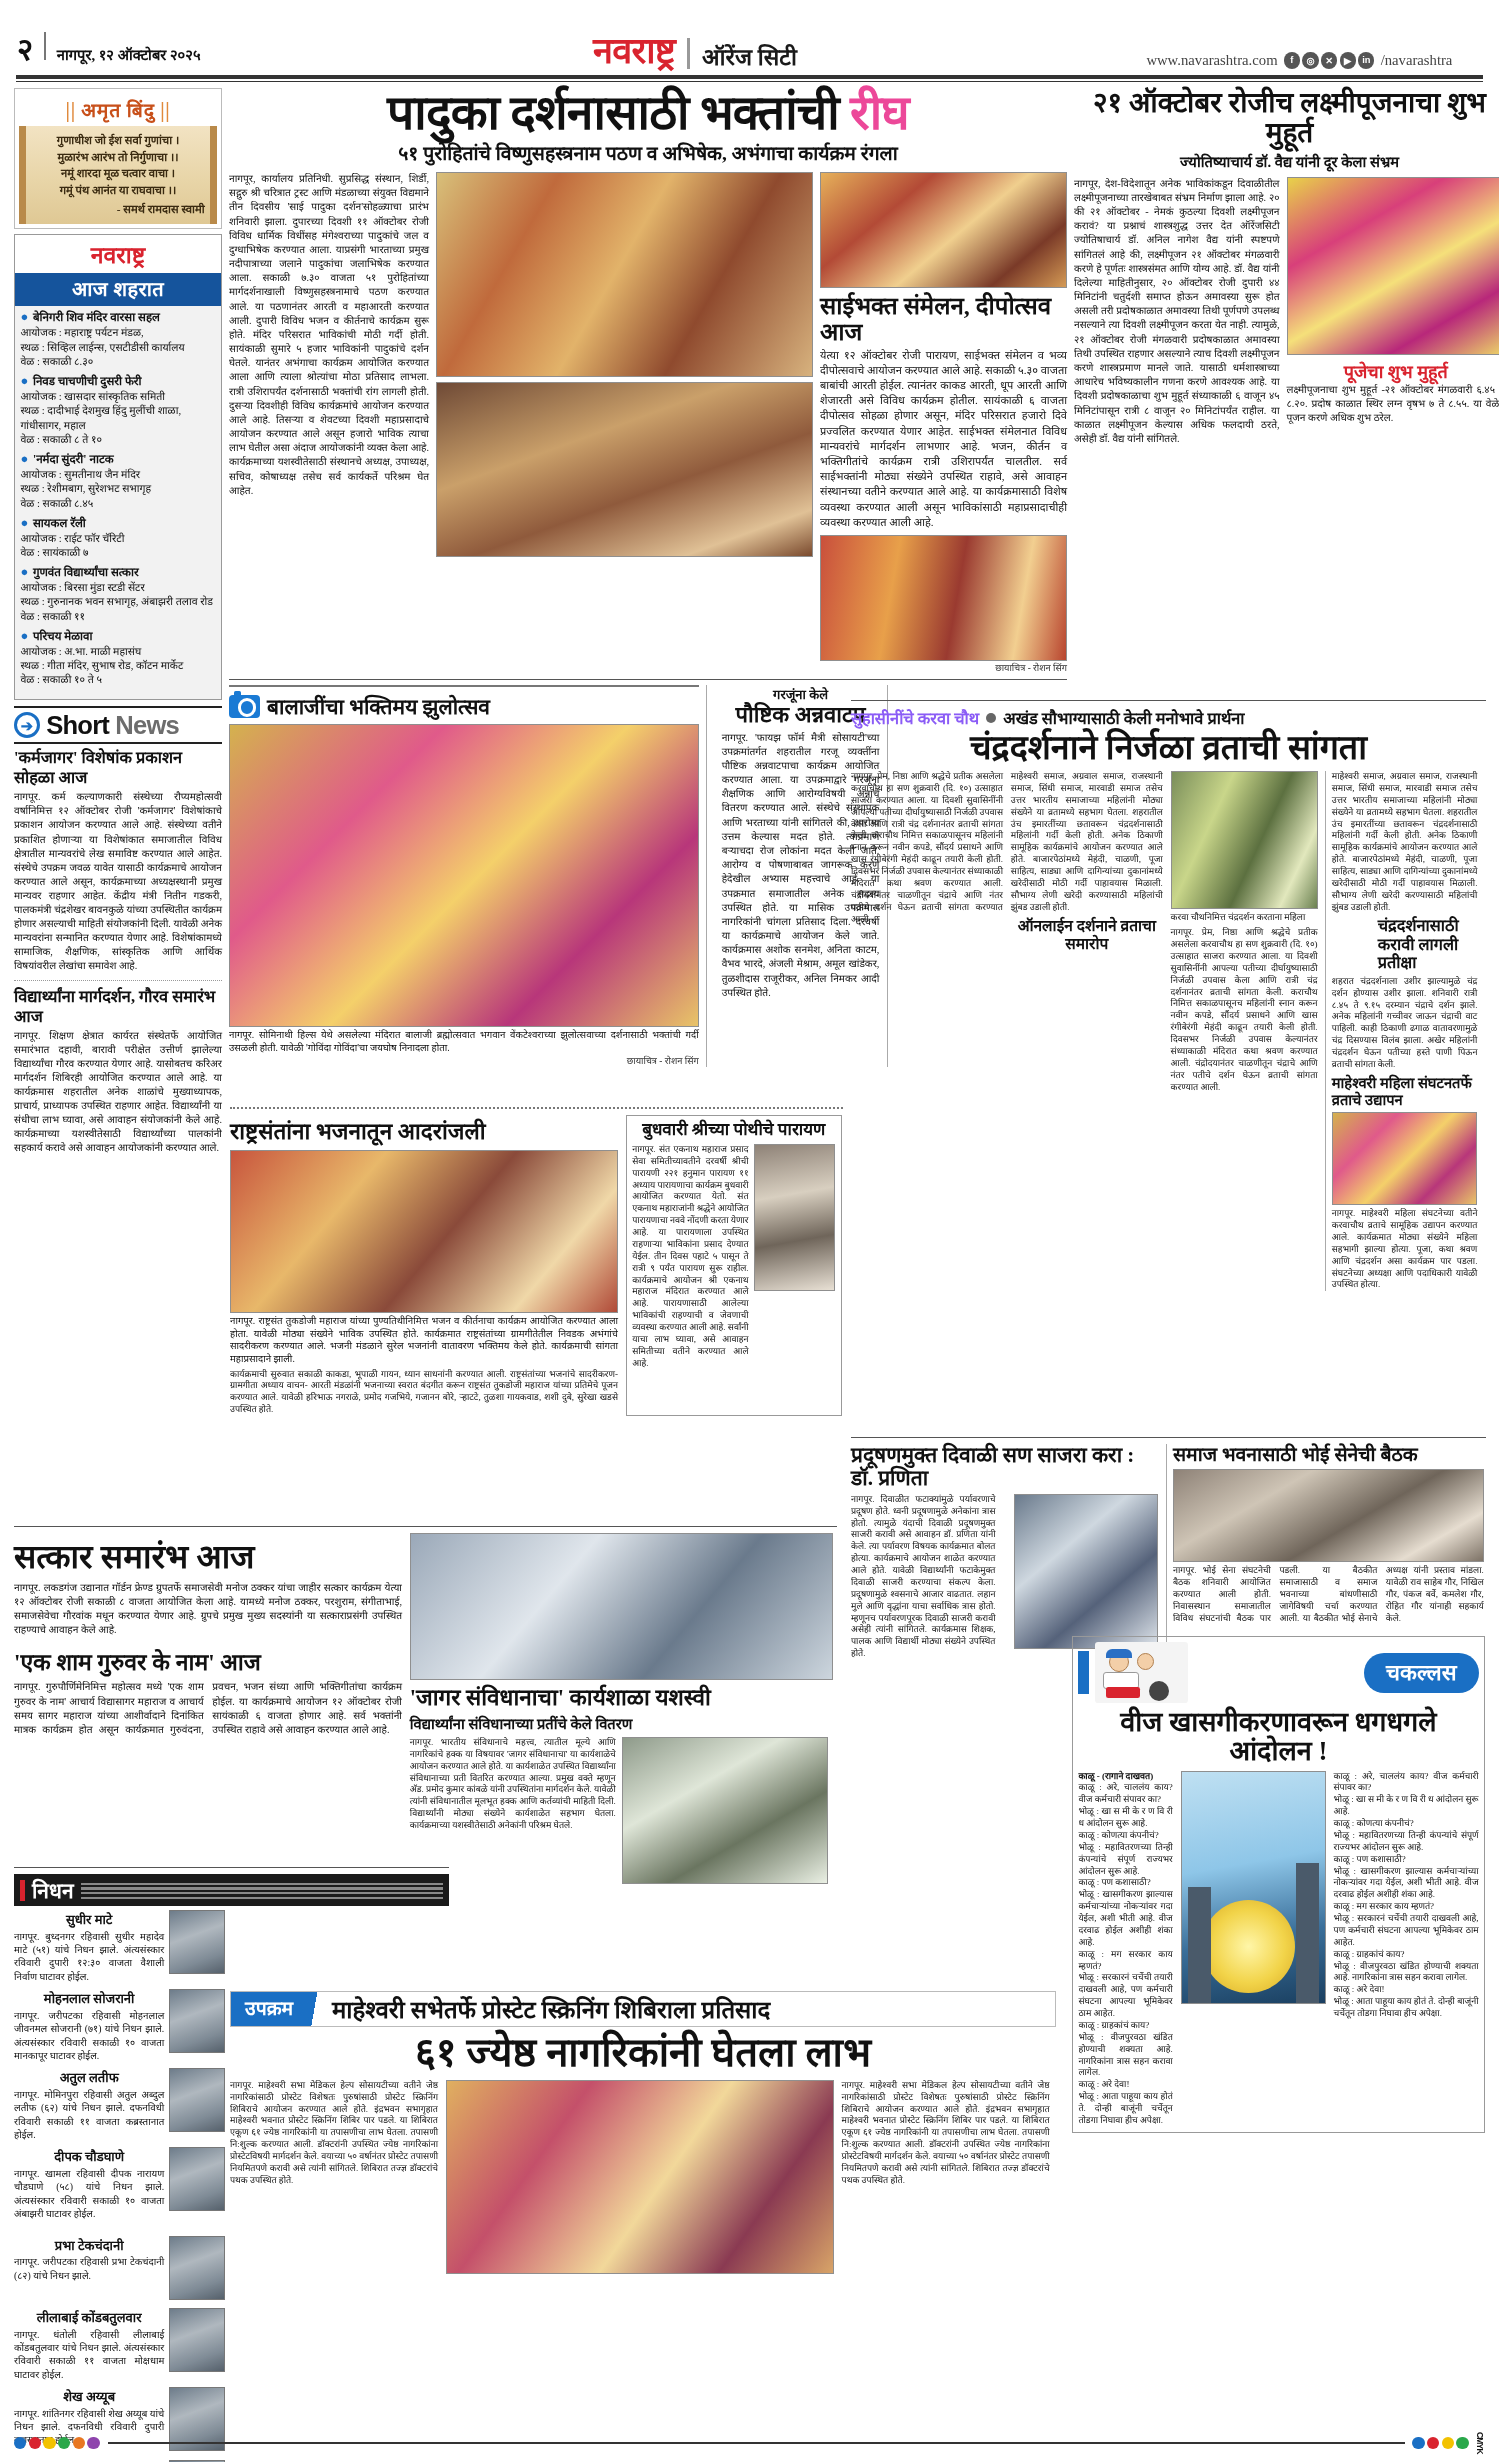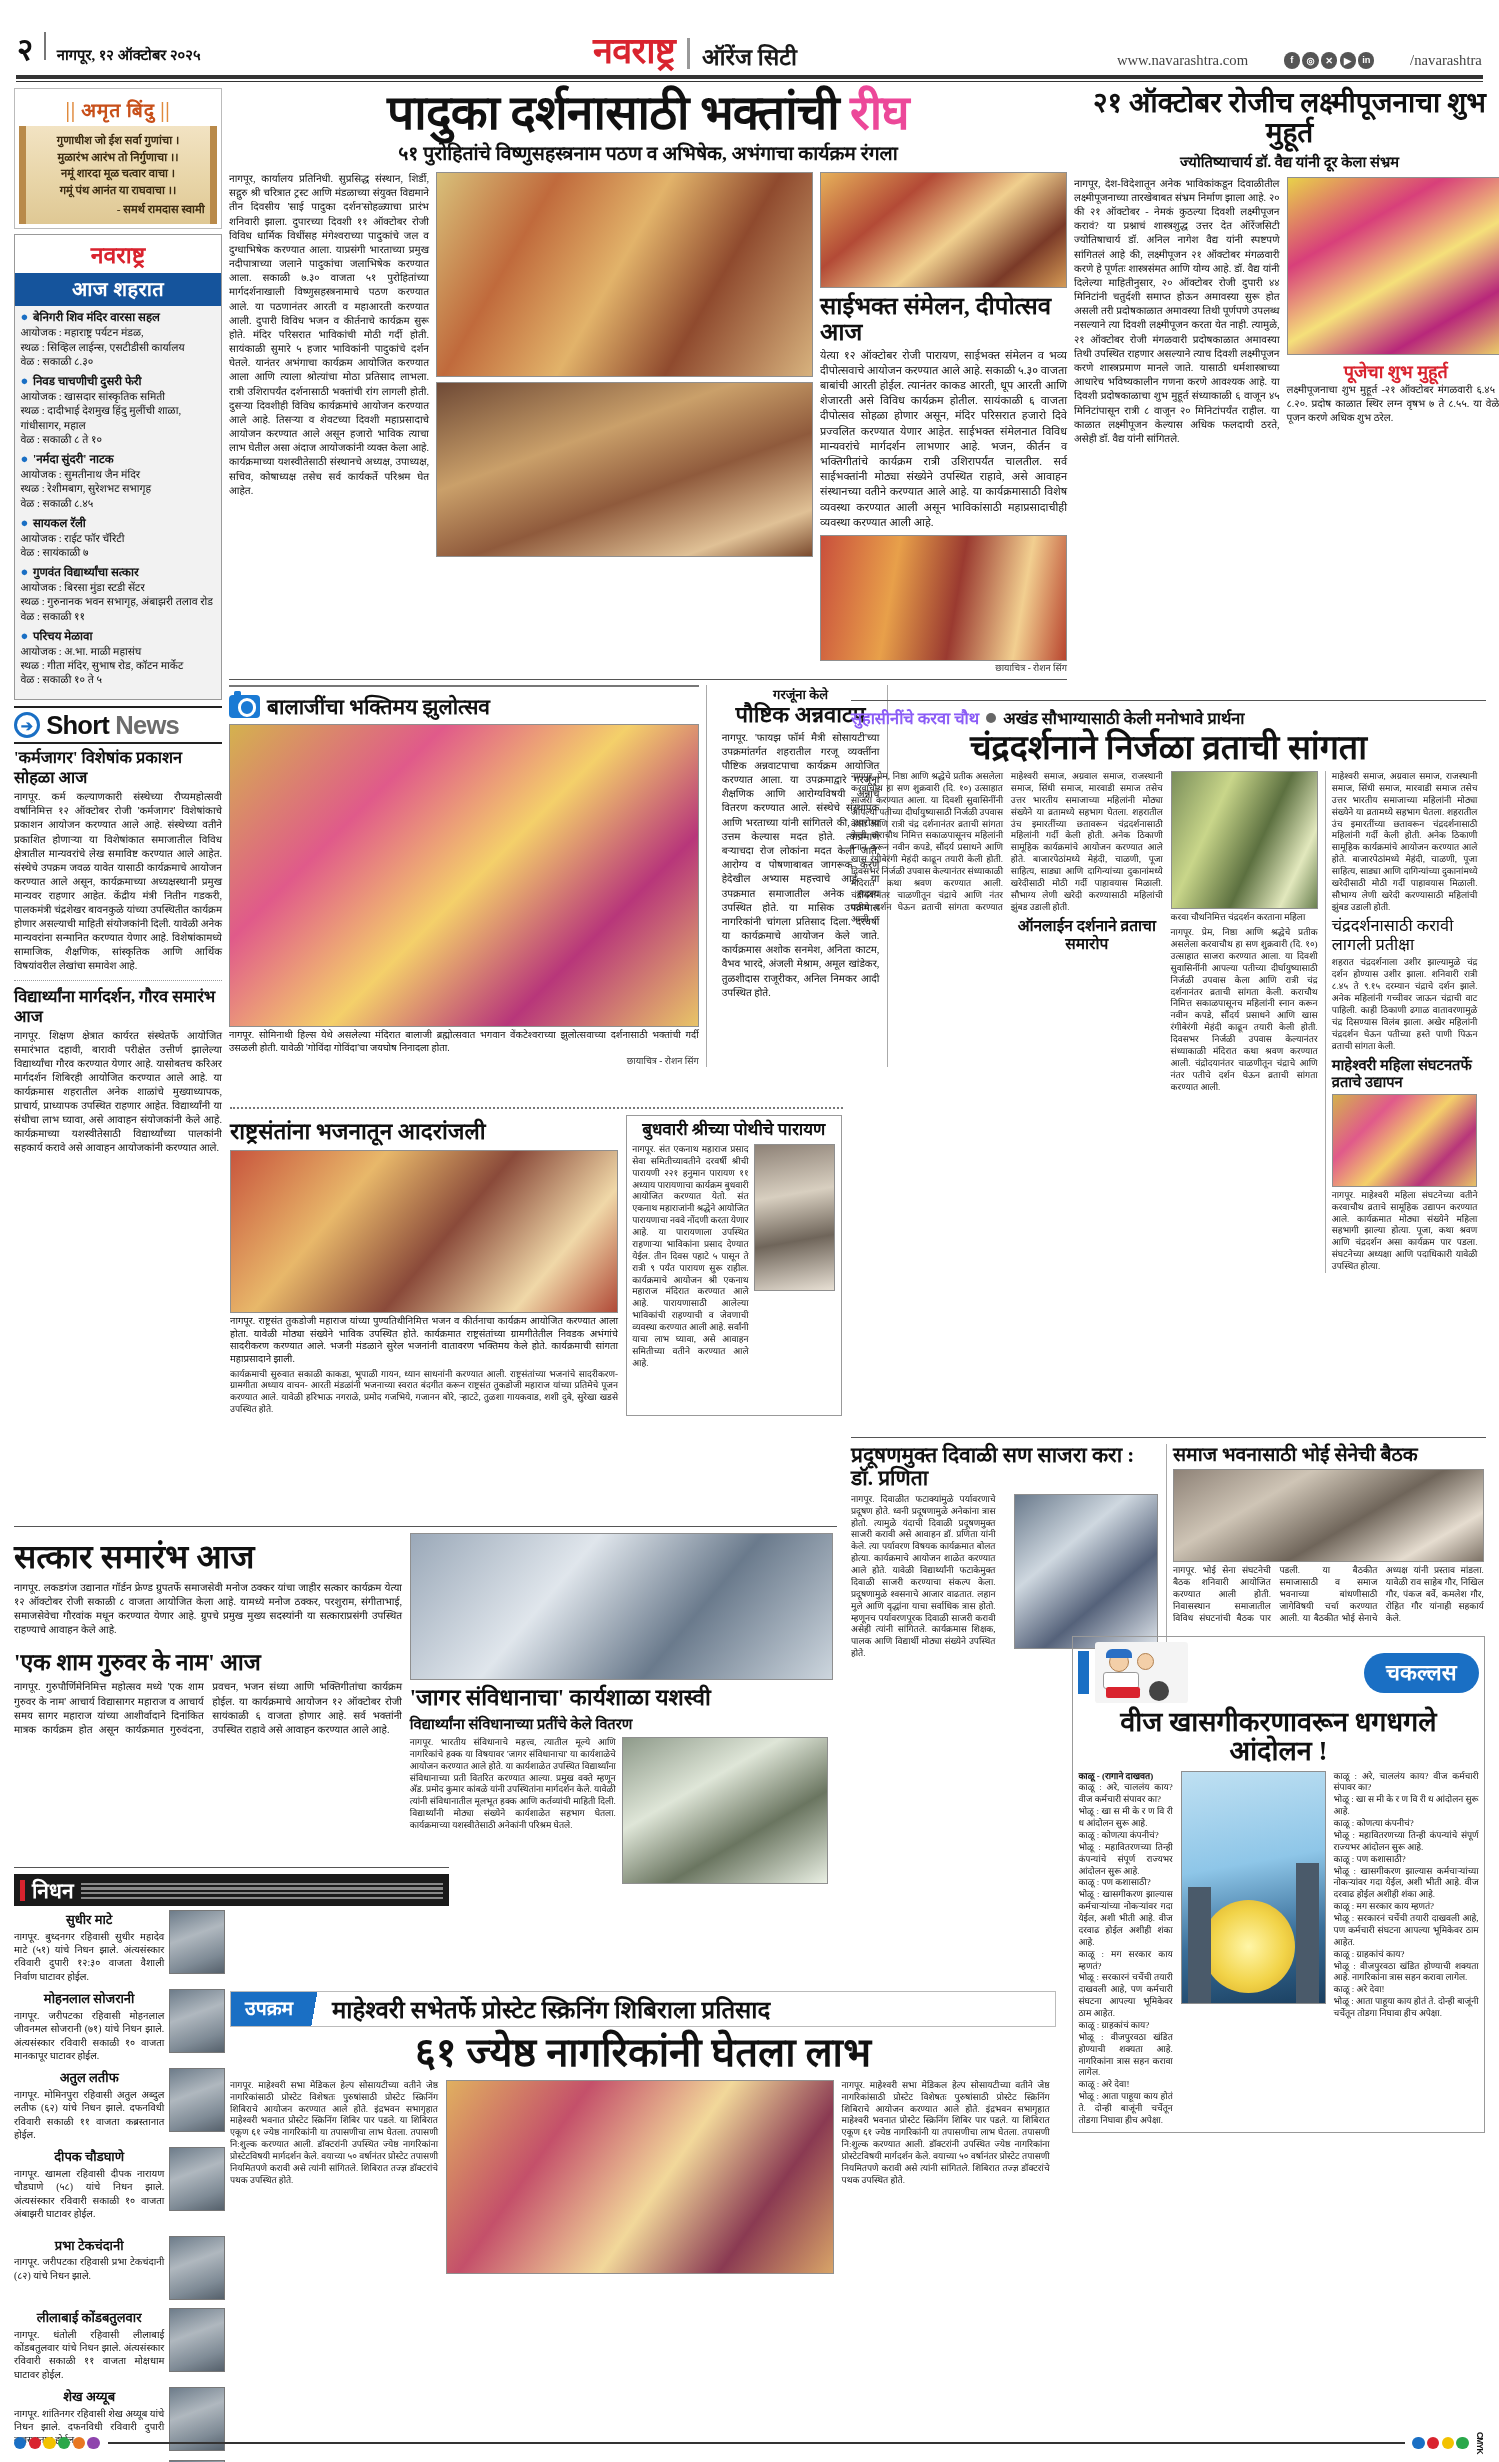--- a/index.html
+++ b/index.html
@@ -16,21 +16,21 @@
   
   .masthead { display: flex; align-items: flex-end; height: 61px; padding: 0 3.1px 3.1px 3.1px; }
   .mh-left { display: flex; align-items: baseline; gap: 11px; flex: 0 0 auto; width: 256px; }
   .page-num { font-size: 31px; font-weight: bold; font-family: "Liberation Serif", serif; }
   .mh-sep { width: 1.6px; height: 28px; background: #777; display: inline-block; }
   .mh-date { font-size: 14.7px; font-weight: bold; }
   .mh-center { flex: 1; display: flex; align-items: flex-end; justify-content: center; gap: 12.4px; }
   .mh-logo { font-size: 36px; font-weight: bold; color: #d9232e; letter-spacing: -0.8px; line-height: 1; }
   .mh-divider { width: 2.3px; height: 31px; background: #999; }
   .mh-edition { font-size: 23px; font-weight: bold; color: #1a1a1a; line-height: 1; }
-  .mh-right { flex: 0 0 auto; width: 365px; display: flex; align-items: center; justify-content: space-between; gap: 6.2px; font-size: 14.7px; color: #444; }
+  .mh-right { flex: 0 0 auto; width: 365px; display: flex; align-items: center; justify-content: center; gap: 6.2px; font-size: 14.7px; color: #444; }
   .social { display: flex; gap: 2.3px; }
   .sico { width: 16.3px; height: 16.3px; border-radius: 50%; background: #555; color: #fff; font-size: 9.3px; display: flex; align-items: center; justify-content: center; font-family: "Liberation Sans", sans-serif; font-weight: bold;}
   .rule-thick { height: 3.9px; background: #333; margin: 3.1px 1.6px 0 1.6px; }
   .rule-thin { height: 1.6px; background: #333; margin: 1.6px 1.6px 0 1.6px; }
 
   
   .grid { display: flex; gap: 7px; margin-top: 6.2px; }
   .col-left { width: 208px; flex: 0 0 208px; }
   .col-mid { width: 838px; flex: 0 0 838px; }
   .col-right { width: 431px; flex: 0 0 431px; }
@@ -346,21 +346,21 @@
         <div style="font-size:15.5px;font-weight:bold;text-align:center;margin-top:3.9px;line-height:1.14;">ऑनलाईन दर्शनाने व्रताचा समारोप</div>
       </div>
       <div style="width:147px;">
         <div class="photo ph-g" style="height:138px;"></div>
         <div class="tiny mt4">करवा चौथनिमित्त चंद्रदर्शन करताना महिला</div>
         <div class="tiny mt4">नागपूर. प्रेम, निष्ठा आणि श्रद्धेचे प्रतीक असलेला करवाचौथ हा सण शुक्रवारी (दि. १०) उत्साहात साजरा करण्यात आला. या दिवशी सुवासिनींनी आपल्या पतीच्या दीर्घायुष्यासाठी निर्जळी उपवास केला आणि रात्री चंद्र दर्शनानंतर व्रताची सांगता केली. कराचौथ निमित्त सकाळपासूनच महिलांनी स्नान करून नवीन कपडे, सौंदर्य प्रसाधने आणि खास रंगीबेरंगी मेहंदी काढून तयारी केली होती. दिवसभर निर्जळी उपवास केल्यानंतर संध्याकाळी मंदिरात कथा श्रवण करण्यात आली. चंद्रोदयानंतर चाळणीतून चंद्राचे आणि नंतर पतीचे दर्शन घेऊन व्रताची सांगता करण्यात आली.</div>
       </div>
       <div style="width:152px;" class="vline">
         <div style="padding-left:5.4px;">
           <div class="tiny">माहेश्वरी समाज, अग्रवाल समाज, राजस्थानी समाज, सिंधी समाज, मारवाडी समाज तसेच उत्तर भारतीय समाजाच्या महिलांनी मोठ्या संख्येने या व्रतामध्ये सहभाग घेतला. शहरातील उंच इमारतींच्या छतावरून चंद्रदर्शनासाठी महिलांनी गर्दी केली होती. अनेक ठिकाणी सामूहिक कार्यक्रमांचे आयोजन करण्यात आले होते. बाजारपेठांमध्ये मेहंदी, चाळणी, पूजा साहित्य, साड्या आणि दागिन्यांच्या दुकानांमध्ये खरेदीसाठी मोठी गर्दी पाहावयास मिळाली. सौभाग्य लेणी खरेदी करण्यासाठी महिलांची झुंबड उडाली होती.</div>
-          <div style="font-size:16.3px;font-weight:normal;line-height:1.13;margin-top:3.9px;">चंद्रदर्शनासाठी करावी लागली प्रतीक्षा</div>
+          <div style="font-size:16.3px;font-weight:bold;line-height:1.13;margin-top:3.9px;margin-left:46px;">चंद्रदर्शनासाठी करावी लागली प्रतीक्षा</div>
           <div class="tiny mt4">शहरात चंद्रदर्शनाला उशीर झाल्यामुळे चंद्र दर्शन होण्यास उशीर झाला. शनिवारी रात्री ८.४५ ते ९.१५ दरम्यान चंद्राचे दर्शन झाले. अनेक महिलांनी गच्चीवर जाऊन चंद्राची वाट पाहिली. काही ठिकाणी ढगाळ वातावरणामुळे चंद्र दिसण्यास विलंब झाला. अखेर महिलांनी चंद्रदर्शन घेऊन पतीच्या हस्ते पाणी पिऊन व्रताची सांगता केली.</div>
           <div style="font-size:14.7px;font-weight:bold;line-height:1.14;margin-top:4.7px;">माहेश्वरी महिला संघटनतर्फे व्रताचे उद्यापन</div>
           <div class="photo ph-f" style="height:93px;margin-top:3.1px;"></div>
           <div class="tiny mt4">नागपूर. माहेश्वरी महिला संघटनेच्या वतीने करवाचौथ व्रताचे सामूहिक उद्यापन करण्यात आले. कार्यक्रमात मोठ्या संख्येने महिला सहभागी झाल्या होत्या. पूजा, कथा श्रवण आणि चंद्रदर्शन असा कार्यक्रम पार पडला. संघटनेच्या अध्यक्षा आणि पदाधिकारी यावेळी उपस्थित होत्या.</div>
         </div>
       </div>
     </div>
   </div>
 
   <div style="position:absolute; left:230px; top:1102px; width:613px;">

